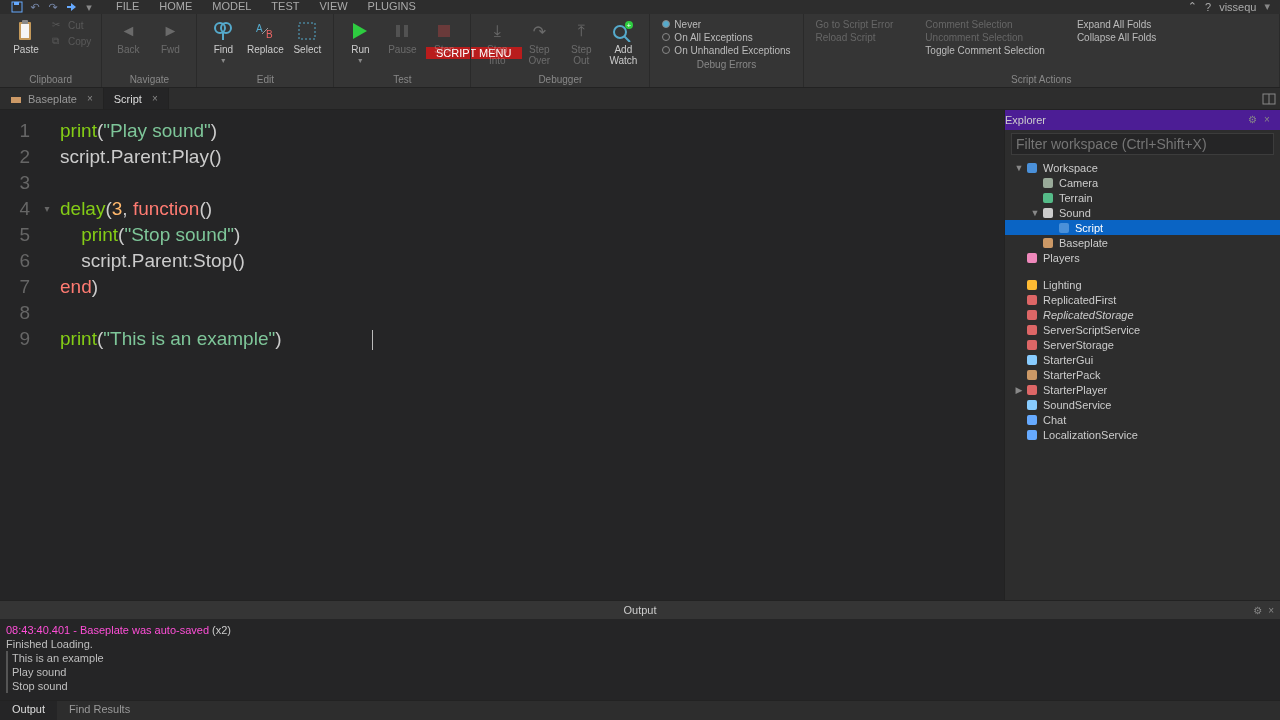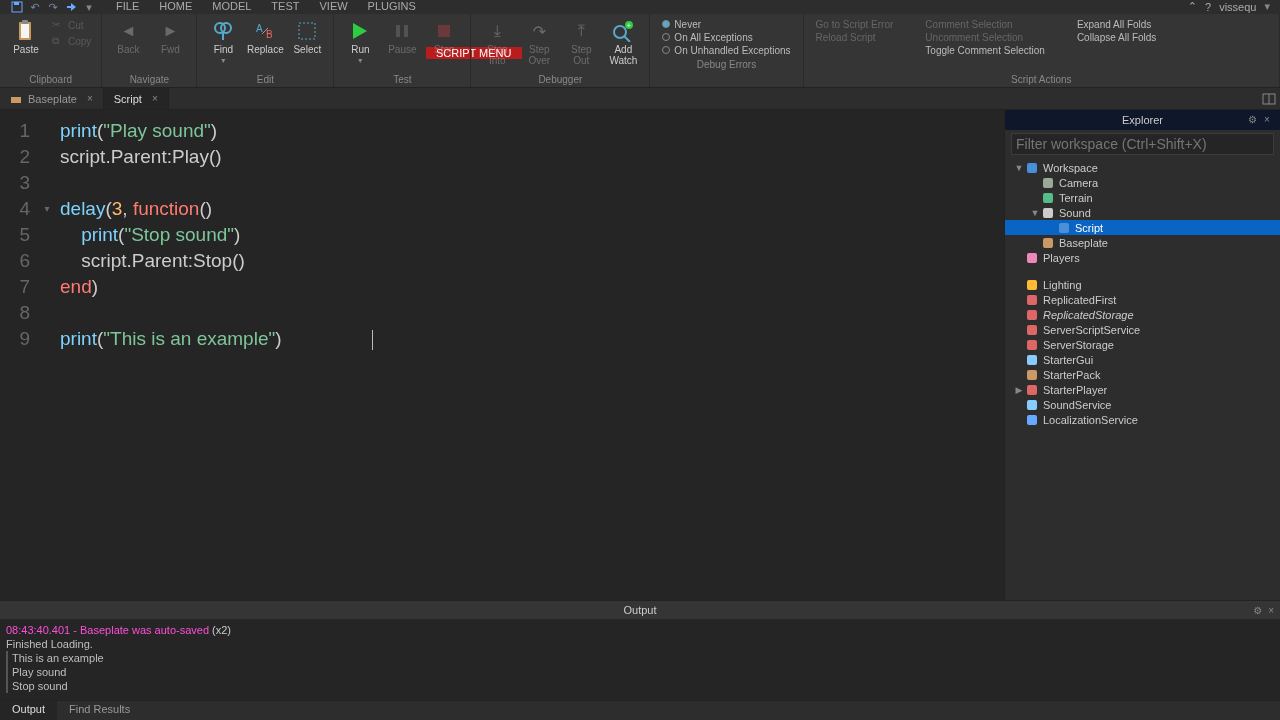--- a/index.html
+++ b/index.html
@@ -33,28 +33,28 @@
 .tab .close { color:#888; font-size:10px; margin-left:4px; }
 .tabs .right-tab-icon { margin-left:auto; width:22px; display:flex; align-items:center; justify-content:center; color:#888; cursor:pointer; }
 .workspace { display:flex; height:calc(100% - 14px - 74px - 22px - 120px); }
 .editor { flex:1; background:#252526; display:flex; font-family:Consolas,"Courier New",monospace; font-size:19px; line-height:26px; position:relative; }
 .gutter { width:40px; text-align:right; padding:8px 10px 0 0; color:#666; user-select:none; }
 .gutter div { height:26px; }
 .fold-col { width:14px; padding-top:8px; color:#666; }
 .fold-col div { height:26px; text-align:center; font-size:10px; }
 .code { flex:1; padding:8px 0 0 6px; color:#ccc; white-space:pre; }
 .code .line { height:26px; }
-.tk-fn { color:#7dd3fc; }
+.tk-fn { color:#84cc16; }
 .tk-kw { color:#ff7b72; }
 .tk-str { color:#7ec699; }
 .tk-num { color:#ffb86c; }
 .tk-punc { color:#ccc; }
 .cursor { display:inline-block; width:1px; height:20px; background:#bbb; vertical-align:middle; margin-left:90px; }
 .explorer { width:276px; background:#2d2d2d; border-left:1px solid #222; display:flex; flex-direction:column; }
-.panel-header { background:#0f172a; height:20px; display:flex; align-items:center; justify-content:center; font-size:11px; color:#ccc; position:relative; }
+.panel-header { background:#4c1d95; height:20px; display:flex; align-items:center; justify-content:flex-start; font-size:11px; color:#ccc; position:relative; }
 .panel-header .phbtn { position:absolute; right:4px; display:flex; gap:4px; }
 .panel-header .phbtn span { width:12px; height:12px; color:#888; font-size:10px; cursor:pointer; }
 .filter { padding:3px 6px; }
 .filter input { width:100%; background:#252526; border:1px solid #3c3c3c; color:#888; font-size:14px; padding:2px 4px; }
 .tree { flex:1; overflow:auto; font-size:11px; padding:2px 0; }
 .tree-row { display:flex; align-items:center; height:15px; padding-left:4px; cursor:pointer; }
 .tree-row.selected { background:#0a64c4; color:#fff; }
 .tree-row .arrow { width:12px; display:inline-block; text-align:center; color:#888; font-size:9px; }
 .tree-row .ticon2 { width:14px; height:14px; margin-right:4px; display:flex; align-items:center; justify-content:center; font-size:10px; }
 .tree-row .tlabel { white-space:nowrap; }
@@ -482,20 +482,29 @@
           </span>
           <span class="tlabel">SoundService</span>
         </div>
         <div class="tree-row" style="padding-left: 8px;">
           <span class="arrow"></span>
           <span class="ticon2">
             <svg width="12" height="12">
               <rect x="1" y="1" width="10" height="10" rx="2" fill="#6af"></rect>
             </svg>
           </span>
+          <span class="tlabel">Chat</span>
+        </div>
+        <div class="tree-row" style="padding-left: 8px;">
+          <span class="arrow"></span>
+          <span class="ticon2">
+            <svg width="12" height="12">
+              <rect x="1" y="1" width="10" height="10" rx="2" fill="#6af"></rect>
+            </svg>
+          </span>
           <span class="tlabel">LocalizationService</span>
         </div>
       </div>
   </div>
 </div>
 
 <div class="output-panel">
   <div class="output-header">
     <span>Output</span>
     <div class="phbtn">

